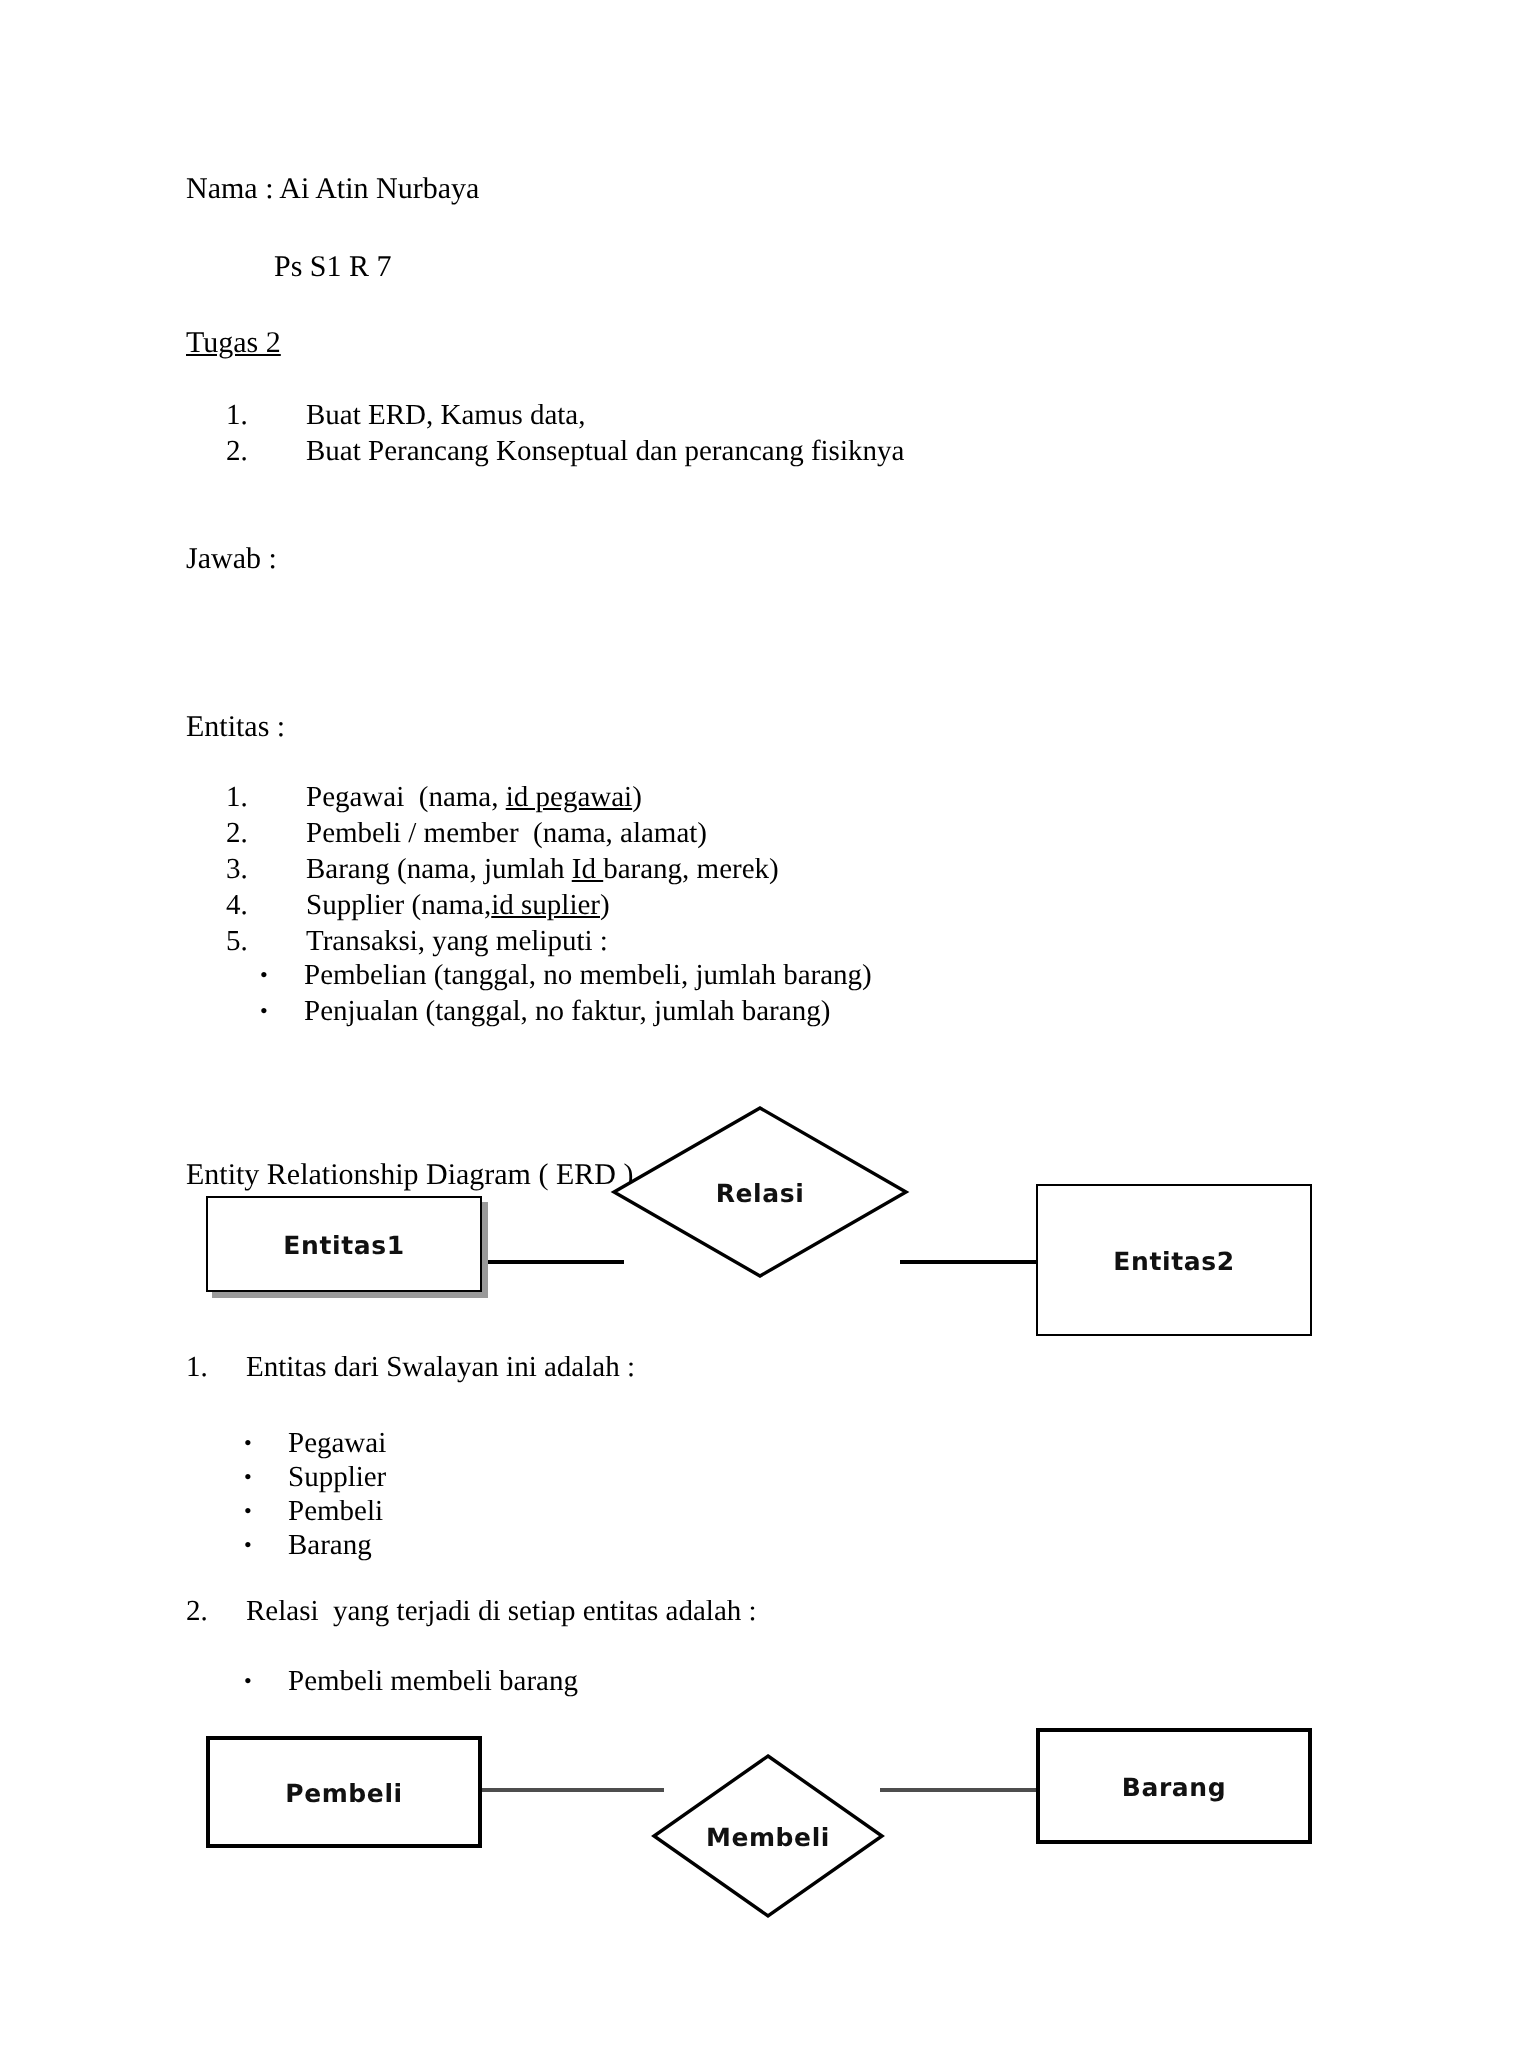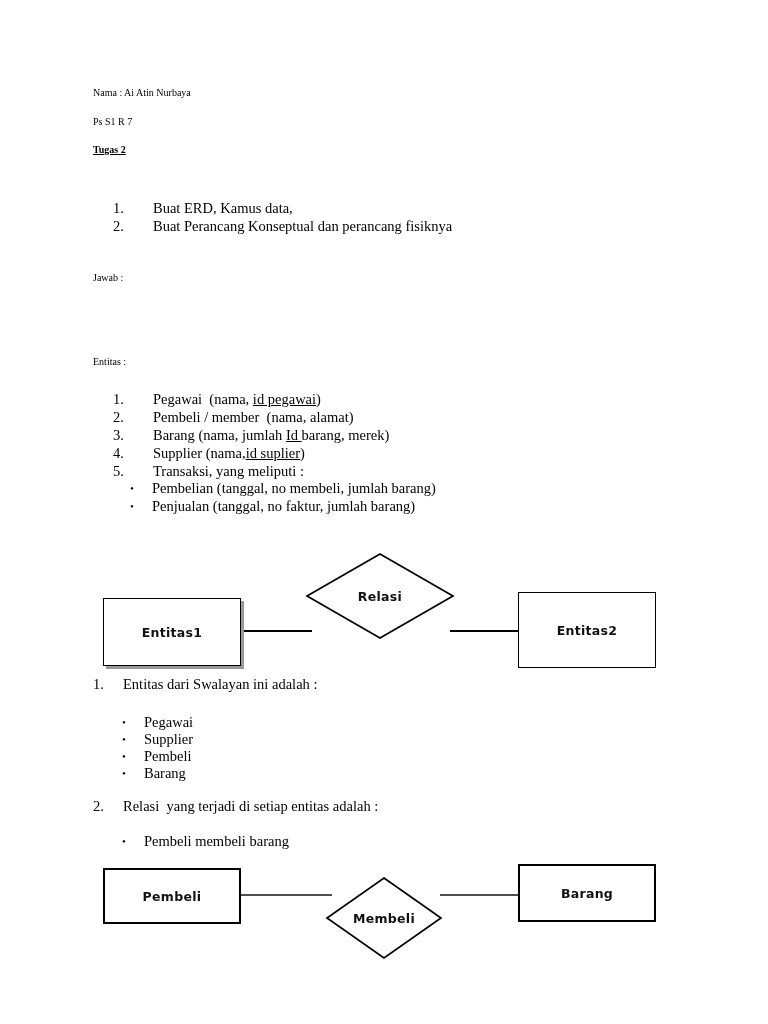--- a/index.html
+++ b/index.html
@@ -21,25 +21,25 @@
     left: 0; top: 0;
     width: 768px;
     height: 1024px;
   }
   .abs { position: absolute; }
 
   
   .line {
     position: absolute;
     left: 93px;
-    font-size: 10px;
+    font-size: 15px;
     line-height: 1.0;
     white-space: pre;
   }
-  .bold { font-weight: bold; }
+  .bold { font-weight: normal; margin-top: 20px; }
   .ul { text-decoration: underline; }
 
   
   .li {
     position: absolute;
     font-size: 14.5px;
     line-height: 1.0;
     white-space: pre;
   }
   .li .marker {
@@ -101,21 +101,21 @@
     text-align: center;
   }
 </style>
 </head>
 <body>
 
 <div class="page">
 
   <div class="line" style="top:88px;">Nama : Ai Atin Nurbaya</div>
 
-  <div class="line" style="top:117px;">Ps S1 R 7</div>
+  <div class="line" style="top:127px;margin-left:44px;">Ps S1 R 7</div>
 
   <div class="line bold ul" style="top:145px;">Tugas 2</div>
 
 
   <div class="li" style="left:113px; top:201px;">
     <span class="marker">1.</span>
     <span class="txt">Buat ERD, Kamus data,</span>
   </div>
   <div class="li" style="left:113px; top:219px;">
     <span class="marker">2.</span>
@@ -153,28 +153,29 @@
 
   <div class="li bullet" style="left:130px; top:481px;">
     <span class="marker">•</span>
     <span class="txt" style="left:22px;">Pembelian (tanggal, no membeli, jumlah barang)</span>
   </div>
   <div class="li bullet" style="left:130px; top:499px;">
     <span class="marker">•</span>
     <span class="txt" style="left:22px;">Penjualan (tanggal, no faktur, jumlah barang)</span>
   </div>
 
+  <div class="line bold" style="top:561px; font-size:15px;">Entity Relationship Diagram ( ERD )</div>
 
   <div class="erd" style="top:0; height:0;">
 
     <div class="connector dark abs" style="left:240px; top:630px; width:72px;"></div>
 
     <div class="connector dark abs" style="left:450px; top:630px; width:68px;"></div>
 
-    <div class="ent-box thin shadow" style="left:103px; top:598px; width:138px; height:68px;">
+    <div class="ent-box thin shadow" style="left:103px; top:598px; width:138px; height:48px;">
       <span class="shape-label">Entitas1</span>
     </div>
 
     <div class="diamond-wrap" style="left:305px; top:552px; width:150px; height:88px;">
       <svg width="150" height="88" viewBox="0 0 150 88">
         <polygon points="75,2 148,44 75,86 2,44" fill="#ffffff" stroke="#000000" stroke-width="1.7"></polygon>
       </svg>
       <div class="diamond-label shape-label" style="top:37px;">Relasi</div>
     </div>
 

